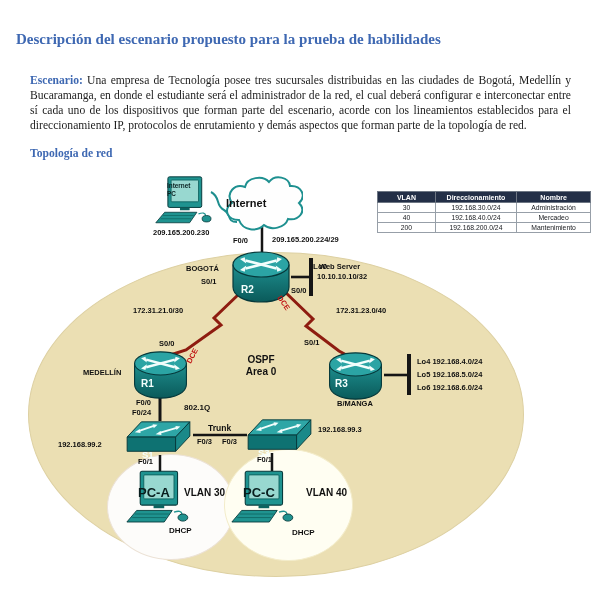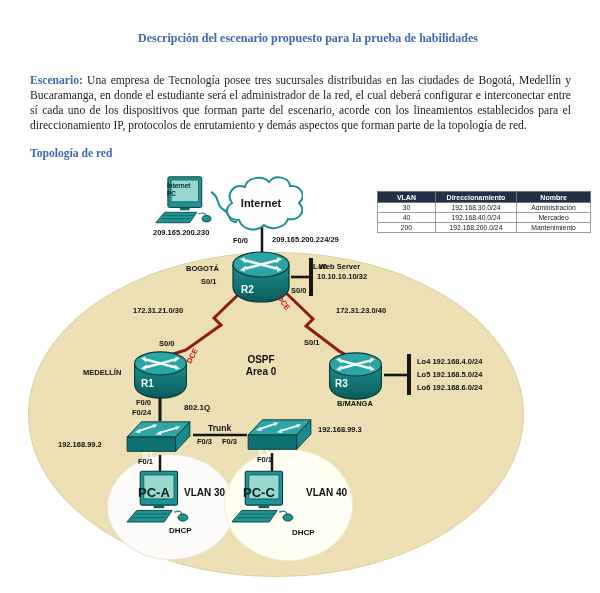--- a/index.html
+++ b/index.html
@@ -1,22 +1,22 @@
 <!DOCTYPE html>
 <html style="--heading-blue: #3E68B2; --zone-fill: #EBDFB3; --serial-red: #8E1C10; --dce-red: #C01414; --device-teal: #1E8E8E; --table-header-bg: #232F47;"><head>
 <meta charset="utf-8">
 <style>
   html,body{margin:0;padding:0;}
   body{
     width:600px;height:593px;position:relative;background:#ffffff;overflow:hidden;
     font-family:"Liberation Serif",serif;color:#1c1c1c;
   }
   .title{
-    position:absolute;top:31px;left:16px;right:0;text-align:center;
-    font-size:12px;font-weight:bold;color:var(--heading-blue,#3E68B2);
+    position:absolute;top:31px;left:16px;right:0;
+    font-size:15px;font-weight:bold;color:var(--heading-blue,#3E68B2);
   }
   .para{
     position:absolute;top:61px;left:30px;width:541px;
     font-size:11.6px;line-height:15px;text-align:justify;
   }
   .para .lead{color:var(--heading-blue,#3E68B2);font-weight:bold;}
   .section{
     position:absolute;top:147px;left:30px;
     font-size:11.6px;font-weight:bold;color:var(--heading-blue,#3E68B2);
   }
@@ -38,21 +38,21 @@
   .lbl-vlan{font-size:10px;font-weight:600;}
   .dce{color:var(--dce-red,#C01414);font-size:7.5px;width:26px;text-align:center;}
   .name{
     position:absolute;z-index:5;white-space:nowrap;
     font:bold 10px/1.1 "Liberation Sans",sans-serif;color:#f4fffd;
   }
   .name-sw{font-size:9.5px;margin-top:10px;}
   .name-pc{font-size:13px;color:#081d1d;}
   .name-tiny{font-size:6.4px;line-height:7.6px;color:#0a2222;white-space:normal;}
   .cloud-label{
-    position:absolute;z-index:5;text-align:center;
+    position:absolute;z-index:5;text-align:left;
     font:bold 11px/1.1 "Liberation Sans",sans-serif;color:#111;
   }
   .vlan-table{
     position:absolute;left:377px;top:191px;width:214px;z-index:5;
     border-collapse:collapse;font-family:"Liberation Sans",sans-serif;
     font-size:6.8px;background:#fff;
   }
   .vlan-table th{
     background:var(--table-header-bg,#232F47);color:#fff;font-weight:bold;
     border:1px solid #6d7683;height:10px;padding:0 2px;font-size:7px;

